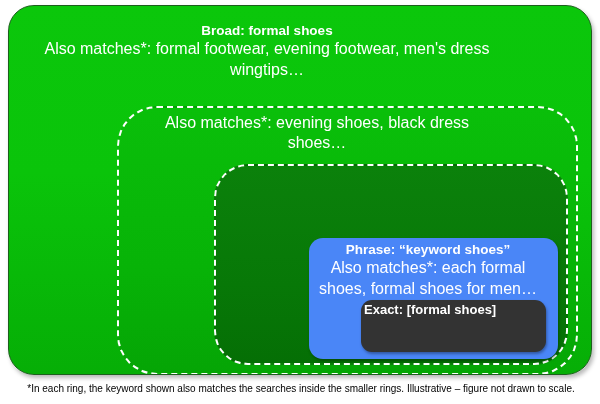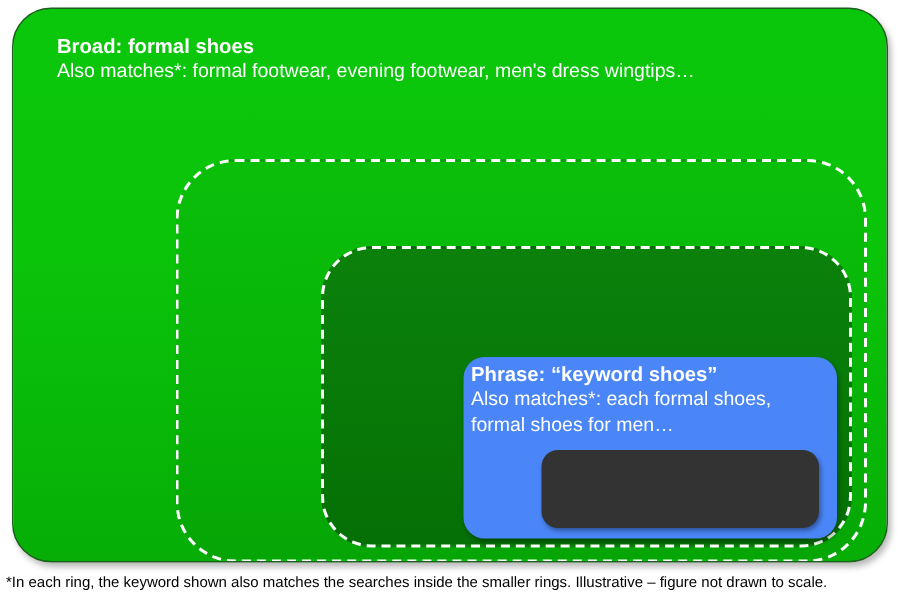--- a/index.html
+++ b/index.html
@@ -11,20 +11,21 @@
     width: 600px;
     height: 404px;
     font-family: "Liberation Sans", sans-serif;
     overflow: hidden;
   }
 
   #figure {
     position: relative;
     width: 496px;
     height: 404px;
+    text-align: center;
   }
 
   
   .ring-broad {
     position: absolute;
     left: 8px;
     top: 5px;
     width: 584px;
     height: 370px;
     box-sizing: border-box;
@@ -93,21 +94,21 @@
     color: #ffffff;
     line-height: 1.28;
   }
   .label-title {
     font-weight: bold;
     font-size: 13.5px;
     white-space: nowrap;
   }
   .label-sub {
     font-weight: normal;
-    font-size: 13px;
+    font-size: 16px;
   }
 
   .txt-broad      { left: 38px;  top: 22px;  }
   .txt-modbroad1  { left: 138px; top: 113px; }
   .txt-modbroad2  { left: 222px; top: 173px; }
   .txt-phrase     { left: 314px; top: 241px; width: 228px; }
   .txt-exact      { left: 364px; top: 302px; }
 
   .txt-exact .label-title { font-size: 13px; }
   .txt-exact .label-sub   { font-size: 13px; }
@@ -140,28 +141,30 @@
     <div class="ring-exact"></div>
 
   </div>
 
   <div class="label-block txt-broad">
     <div class="label-title">Broad: formal shoes</div>
     <div class="label-sub">Also matches*: formal footwear, evening footwear, men's dress wingtips…</div>
   </div>
 
   <div class="label-block txt-modbroad1">
+    <div class="label-sub">Also matches*: evening shoes, black dress shoes…</div>
   </div>
 
   <div class="label-block txt-modbroad2">
   </div>
 
   <div class="label-block txt-phrase">
     <div class="label-title">Phrase: “keyword shoes”</div>
     <div class="label-sub">Also matches*: each formal shoes, formal shoes for men…</div>
   </div>
 
   <div class="label-block txt-exact">
+    <div class="label-title">Exact: [formal shoes]</div>
   </div>
 
   <div class="footnote">*In each ring, the keyword shown also matches the searches inside the smaller rings. Illustrative – figure not drawn to scale.</div>
 
 </div>
 
 </body></html>

